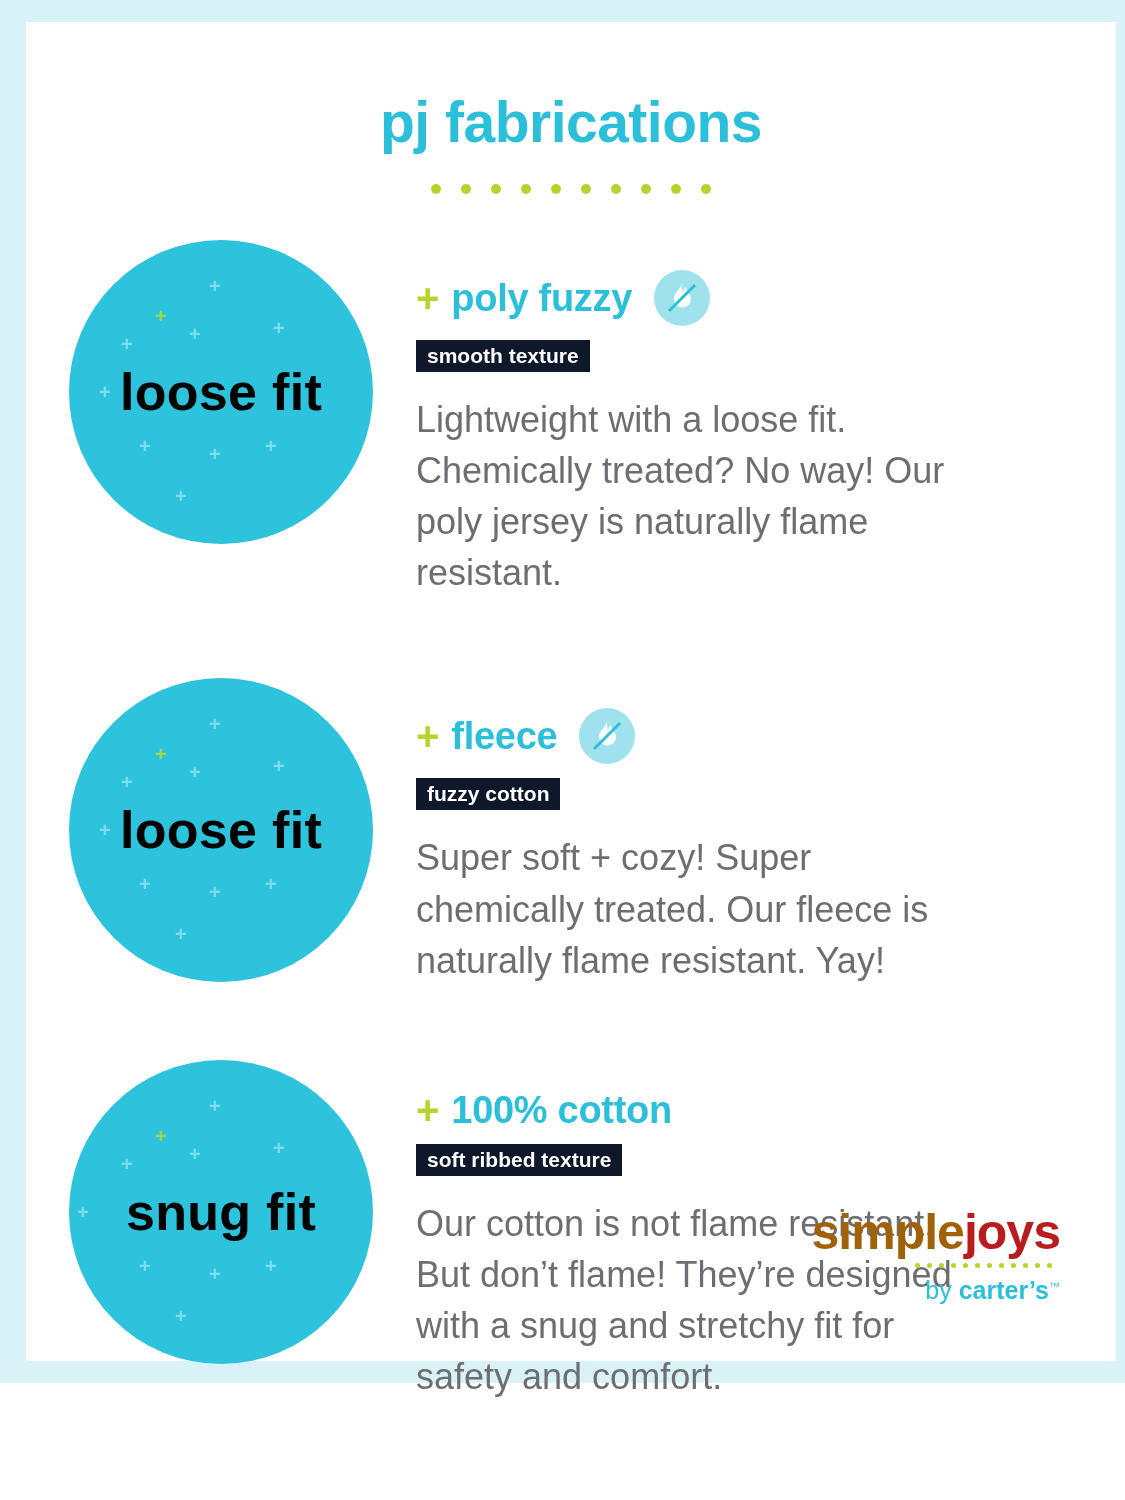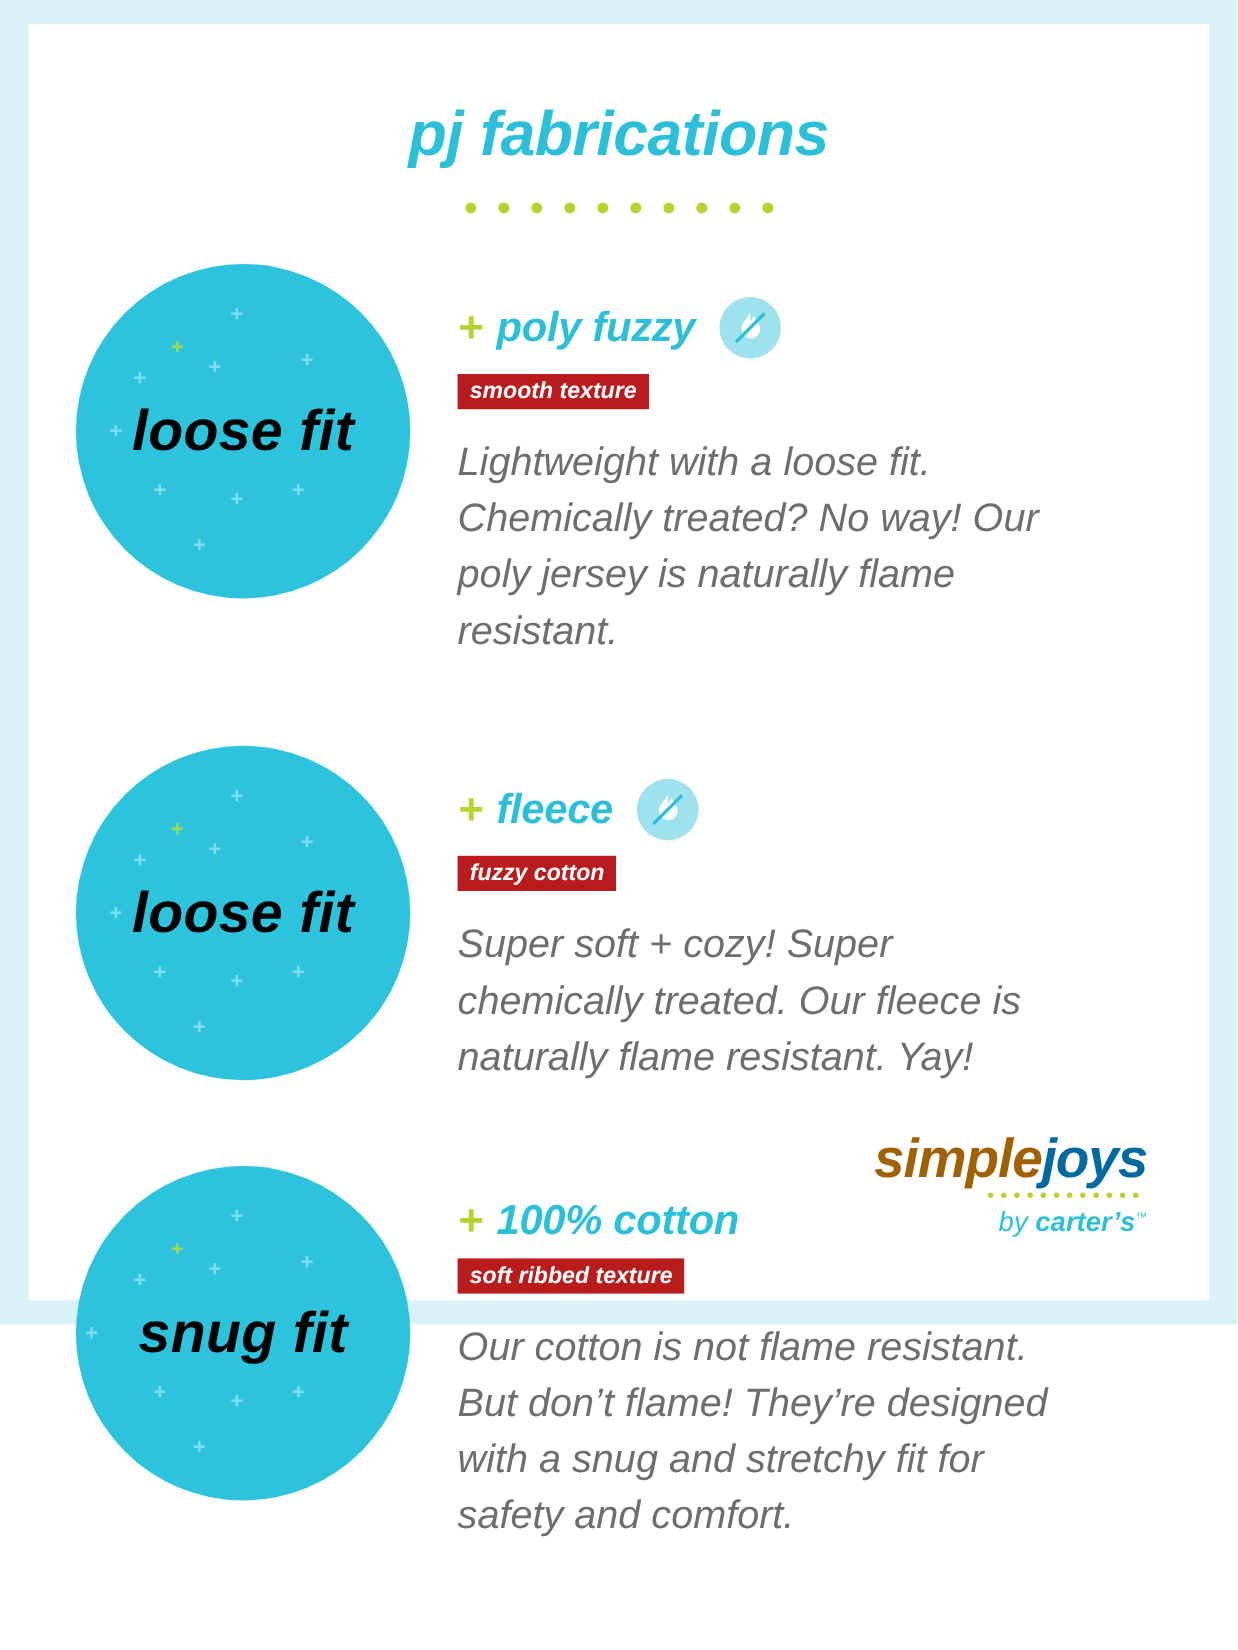--- a/index.html
+++ b/index.html
@@ -9,25 +9,24 @@
   body {
     width: 1125px;
     height: 1500px;
     background: #ffffff;
     font-family: "Liberation Sans", sans-serif;
     overflow: hidden;
   }
   .page {
     position: relative;
     width: 1125px;
-    height: 1204px;
+    height: 1383px;
     background: #d9f2f8;
     box-sizing: border-box;
-    padding: 22px 26px 22px 26px;
-    font-style: italic;
+    padding: 22px 9px 22px 26px;
   }
   .sheet {
     position: relative;
     width: 100%;
     height: 100%;
     background: #ffffff;
     box-sizing: border-box;
   }
 
   
@@ -130,21 +129,21 @@
     border-radius: 50%;
     background: #9fe2ee;
     position: relative;
     margin-left: 10px;
     flex: 0 0 56px;
   }
   .flame-badge svg { display: block; }
 
   .tag {
     display: inline-block;
-    background: #b91c1c;
+    background: #0f172a;
     color: #ffffff;
     font-size: 21px;
     font-weight: bold;
     padding: 5px 11px 6px 11px;
     margin-top: 14px;
     line-height: 1;
   }
   .body-text {
     margin-top: 22px;
     color: #6d6e71;
@@ -160,21 +159,21 @@
     bottom: 58px;
     text-align: right;
   }
   .logo-main {
     font-size: 50px;
     font-weight: bold;
     line-height: 1;
     letter-spacing: -1px;
   }
   .logo-simple { color: #a16207; }
-  .logo-joys { color: #0369a1; }
+  .logo-joys { color: #b91c1c; }
   .logo-dots {
     display: flex;
     justify-content: flex-end;
     gap: 7px;
     margin-top: 6px;
     margin-right: 8px;
   }
   .logo-dots span {
     width: 5px; height: 5px; border-radius: 50%;
     background: #b5d430; display: block;

